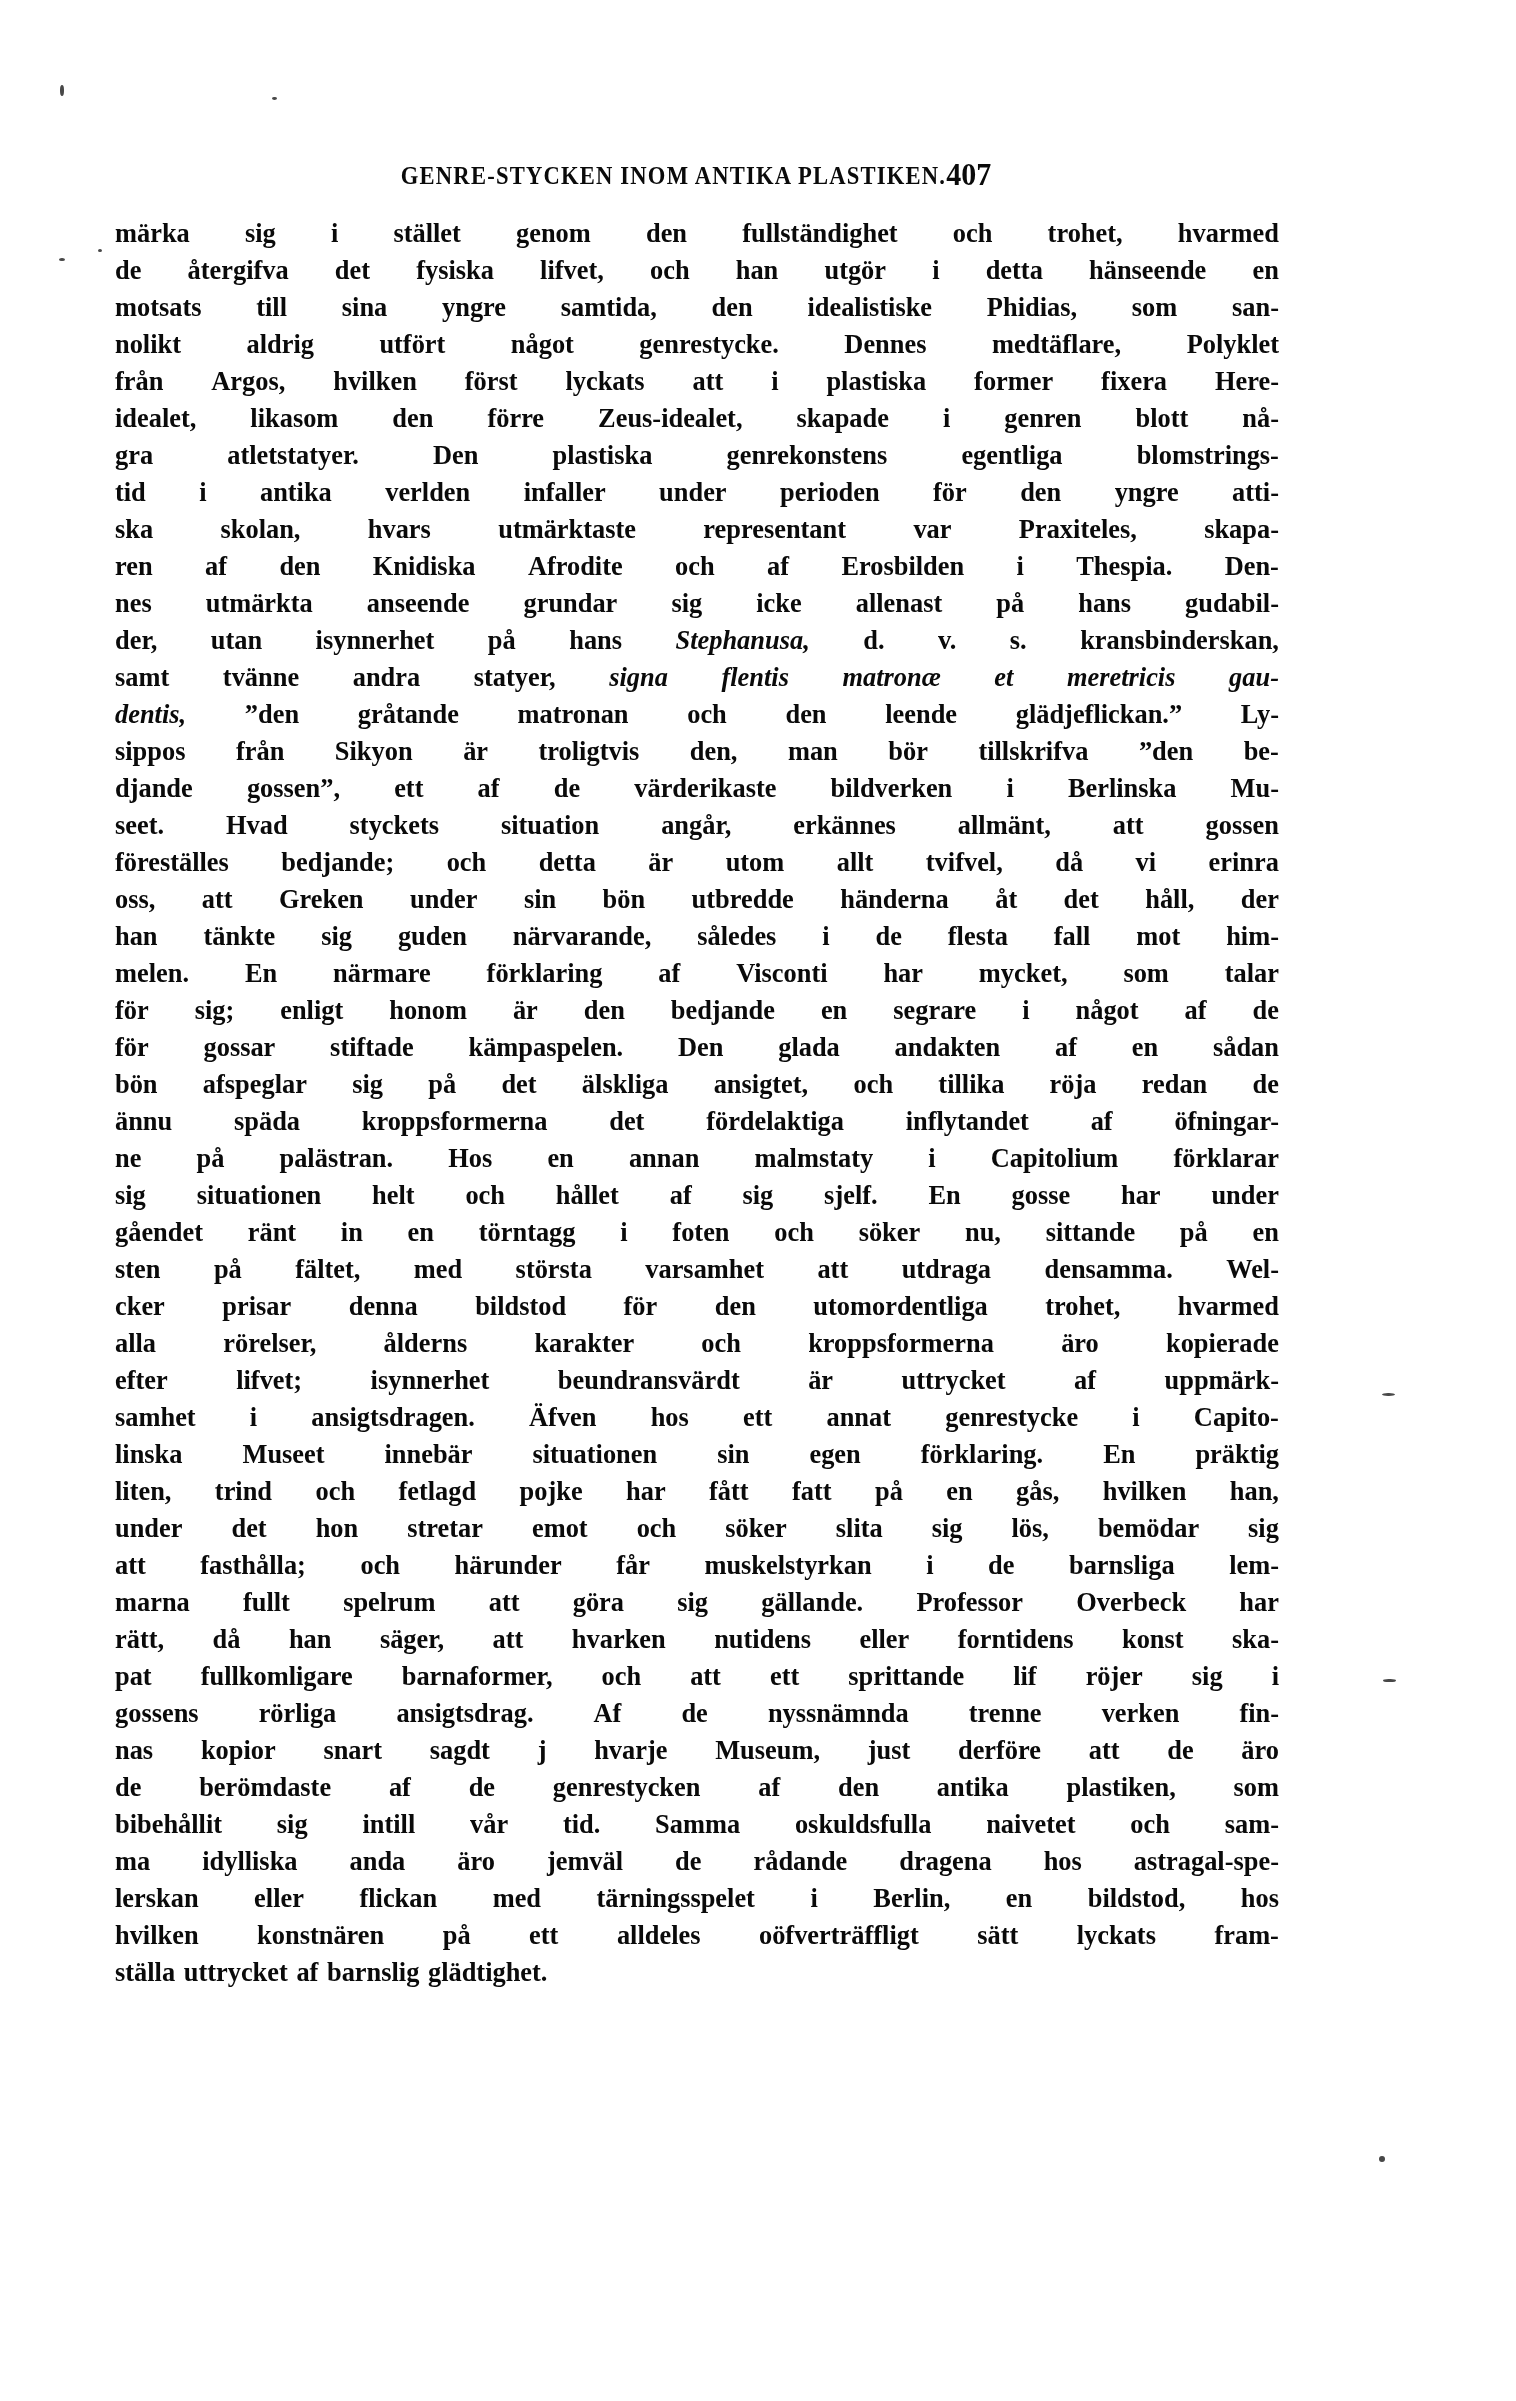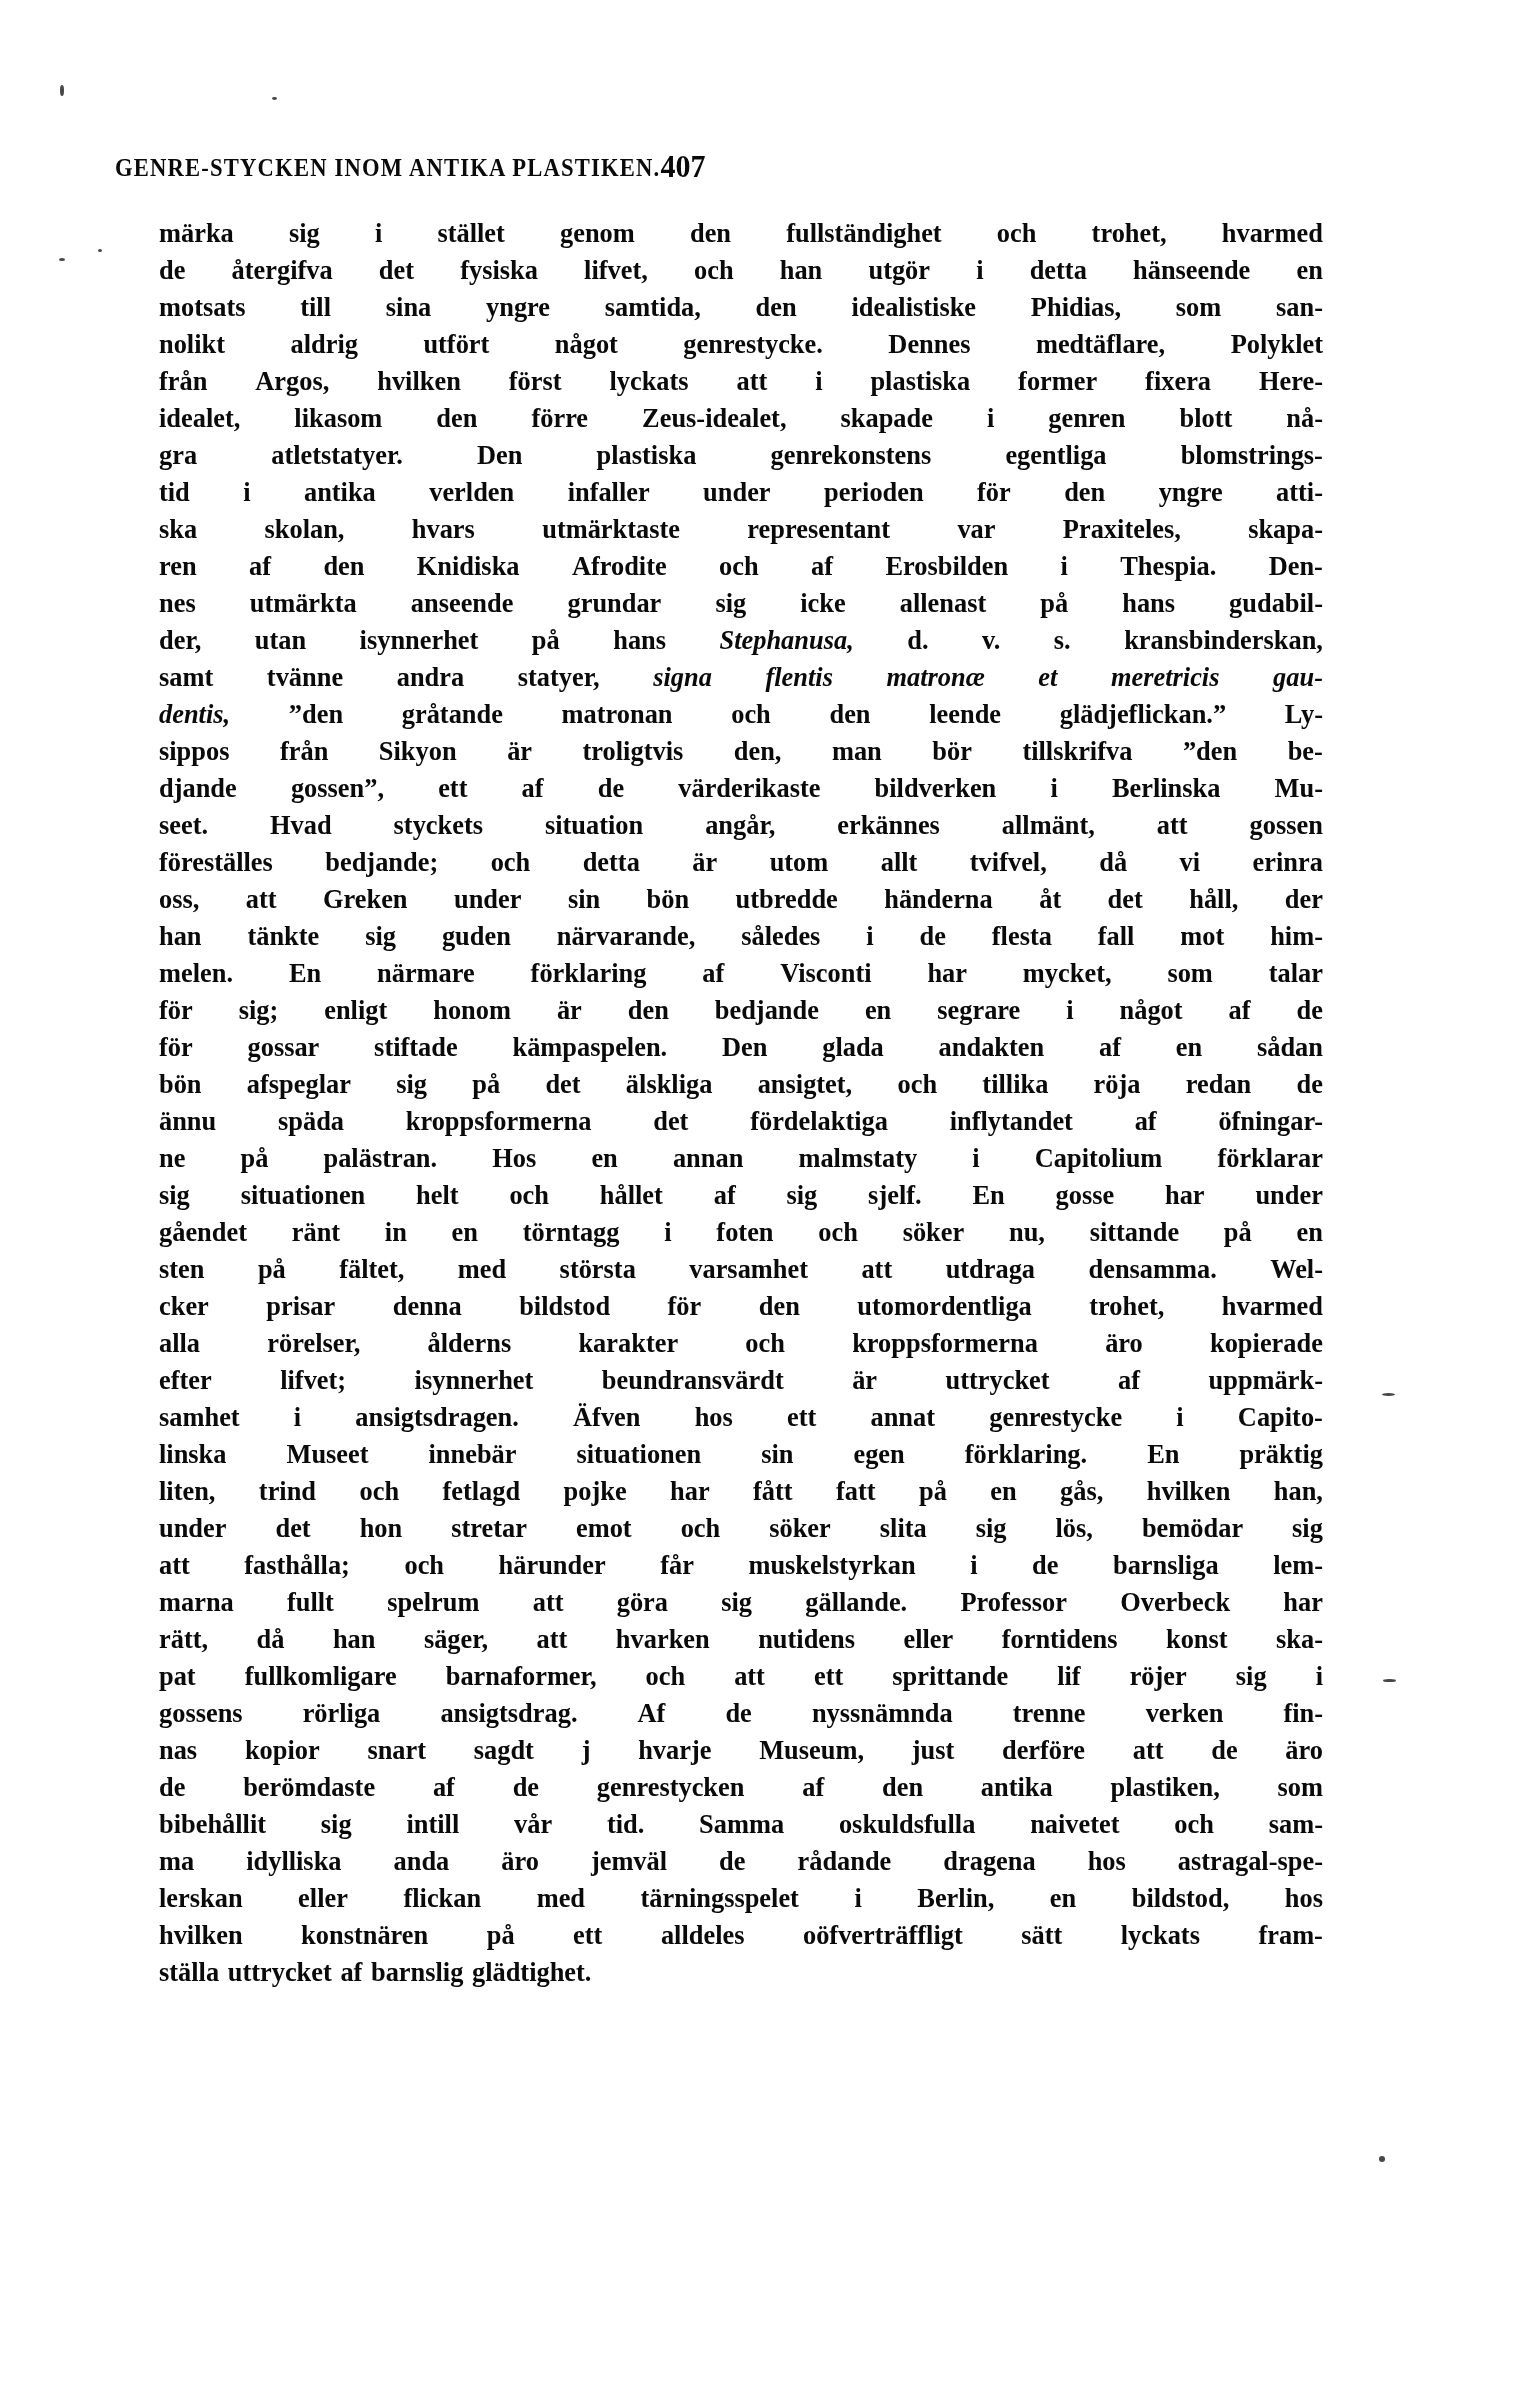--- a/index.html
+++ b/index.html
@@ -15,26 +15,26 @@
     background: #ffffff;
     overflow: hidden;
     font-family: "Liberation Serif", "DejaVu Serif", serif;
     color: #0a0a0a;
   }
 
   
   .running-head {
     position: absolute;
     left: 115px;
-    top: 150px;
+    top: 158px;
     width: 1162px;
     height: 34px;
     display: flex;
     align-items: baseline;
-    justify-content: flex-start;
+    justify-content: center;
   }
 
   .head-title {
     font-size: 22.6px;
     font-weight: bold;
     letter-spacing: 1.2px;
     white-space: nowrap;
     transform: scaleY(1.12);
     transform-origin: left bottom;
   }
@@ -46,21 +46,20 @@
     transform: scaleY(1.05);
     transform-origin: right bottom;
   }
 
   
   .body-block {
     position: absolute;
     left: 115px;
     top: 217px;
     width: 1164px;
-    margin-left: 44px;
   }
 
   .tline {
     display: flex;
     width: 100%;
     height: 37px;
     align-items: baseline;
     font-size: 26.4px;
     font-weight: bold;
     white-space: pre;

